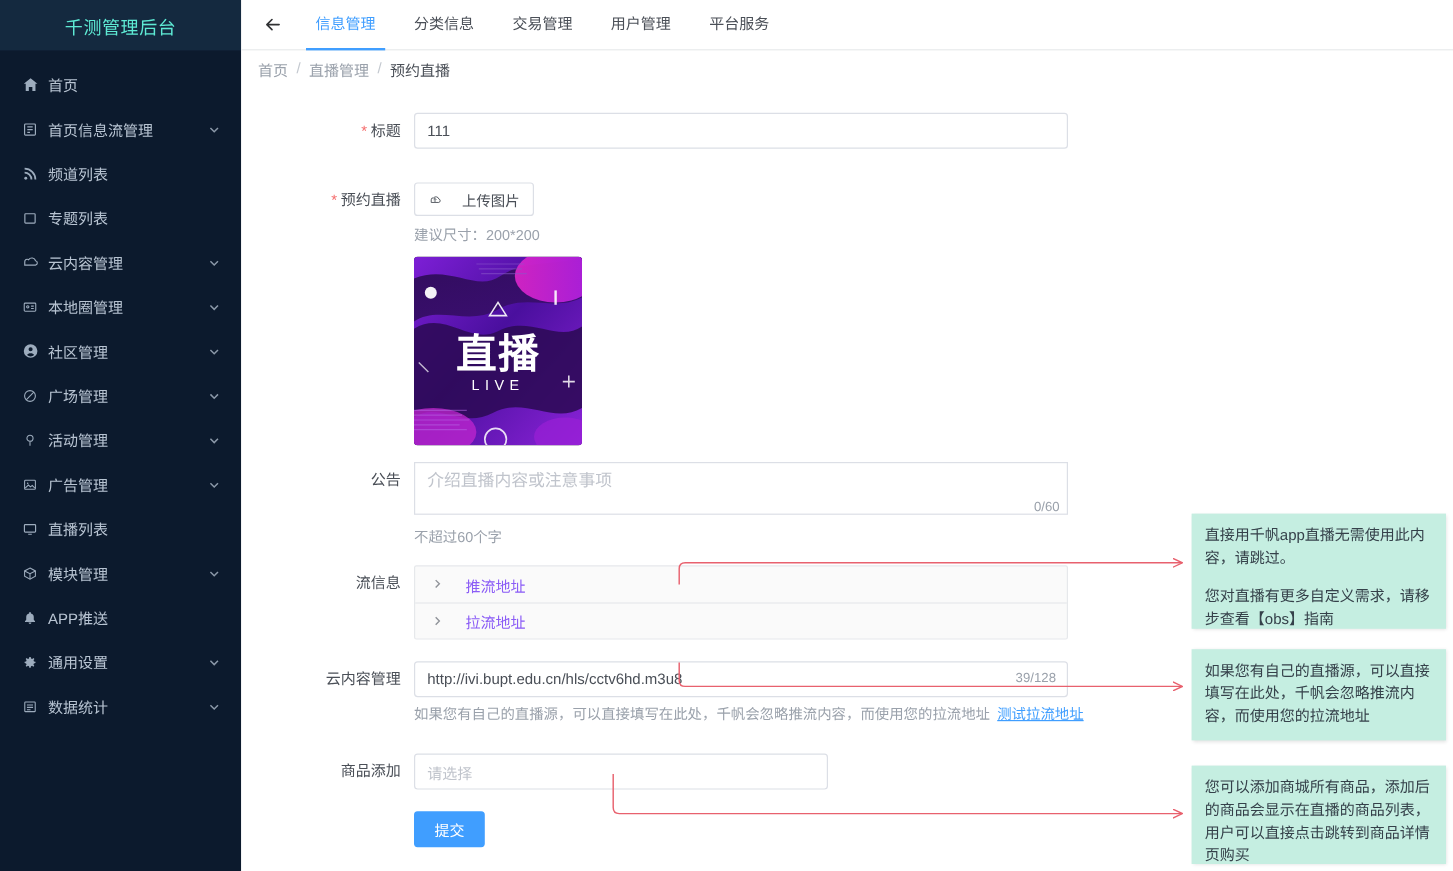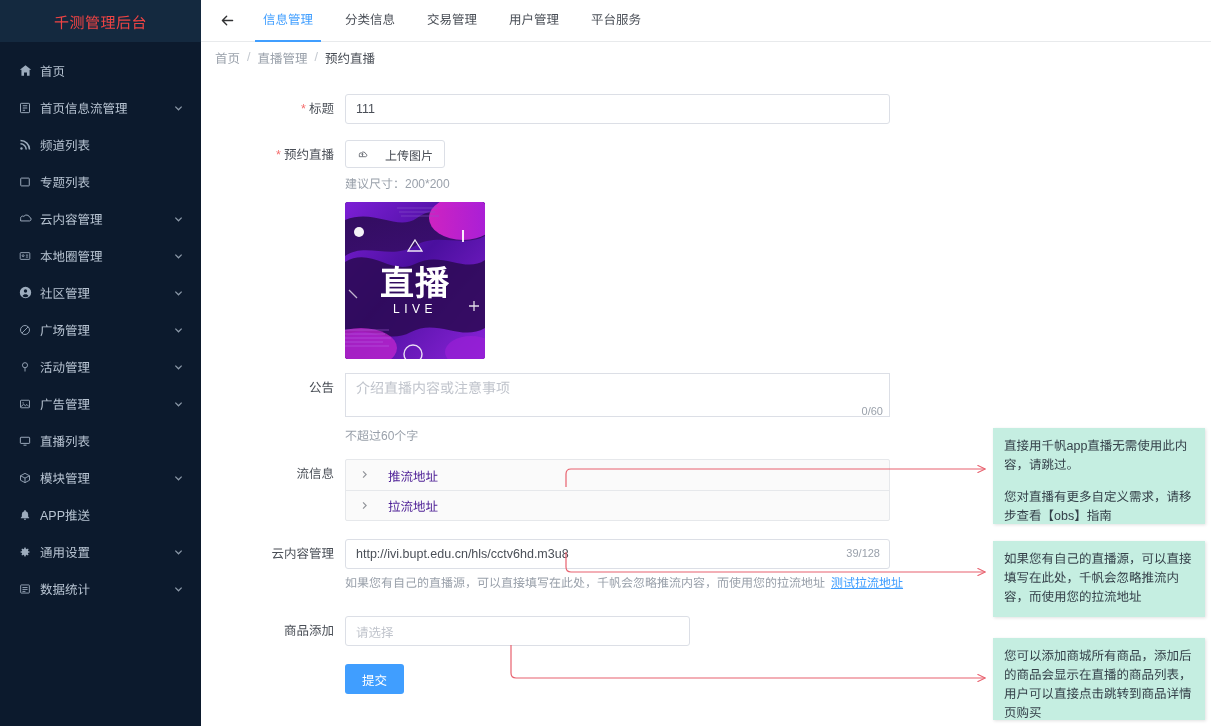--- a/index.html
+++ b/index.html
@@ -19,21 +19,21 @@
   .sidebar {
     position: absolute; left: 0; top: 0;
     width: 201px; height: 726px;
     background: #0c1a2d;
     box-shadow: 1px 0 3px rgba(0,0,0,.18);
     overflow: hidden;
   }
   .sidebar-brand {
     height: 42px;
     background: #14293f;
-    color: #ef4444;
+    color: #5eead4;
     font-size: 15px;
     letter-spacing: .5px;
     display: flex; align-items: center; justify-content: center;
   }
   .menu { padding-top: 10px; }
   .menu-item {
     position: relative;
     height: 37px;
     display: flex; align-items: center;
     padding-left: 17px;
@@ -207,21 +207,21 @@
     width: 545px;
     border: 1px solid #e6e8eb;
     border-radius: 2px;
     background: #fafafa;
   }
   .collapse-item {
     height: 30px;
     display: flex; align-items: center;
     padding-left: 14px;
     font-size: 12.5px;
-    color: #4c1d95;
+    color: #8b5cf6;
     cursor: pointer;
   }
   .collapse-item + .collapse-item { border-top: 1px solid #e6e8eb; }
   .collapse-arrow {
     width: 10px; height: 10px; margin-right: 18px;
     color: #909399;
     flex: 0 0 10px;
   }
   .collapse-arrow svg { display: block; }
 
@@ -500,21 +500,21 @@
     <div class="breadcrumb">
       <span class="crumb">首页</span>
       <span class="crumb-sep">/</span>
       <span class="crumb">直播管理</span>
       <span class="crumb-sep">/</span>
       <span class="crumb current">预约直播</span>
     </div>
 
     <div class="form-wrap">
 
-      <div class="form-row" style="margin-bottom:16px;">
+      <div class="form-row" style="margin-bottom:28px;">
         <div class="form-label">
           <span class="req">*</span><span>标题</span>
         </div>
         <div class="form-ctl">
           <input class="inp" type="text" value="111" style="">
         </div>
       </div>
 
       <div class="form-row" style="margin-bottom:14px;">
         <div class="form-label">

